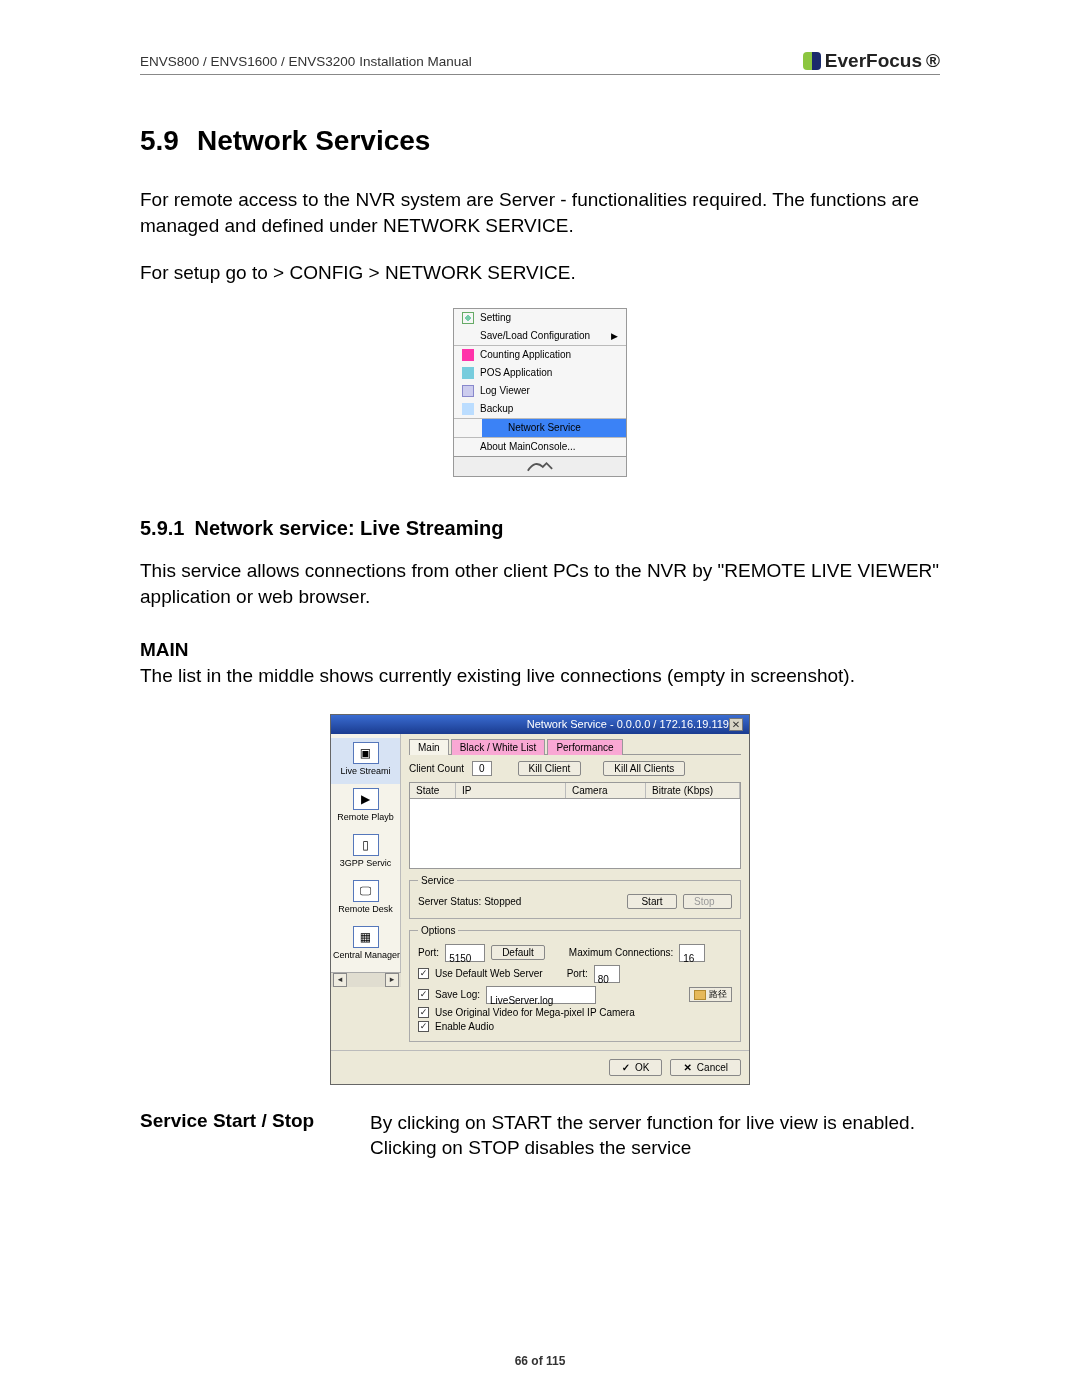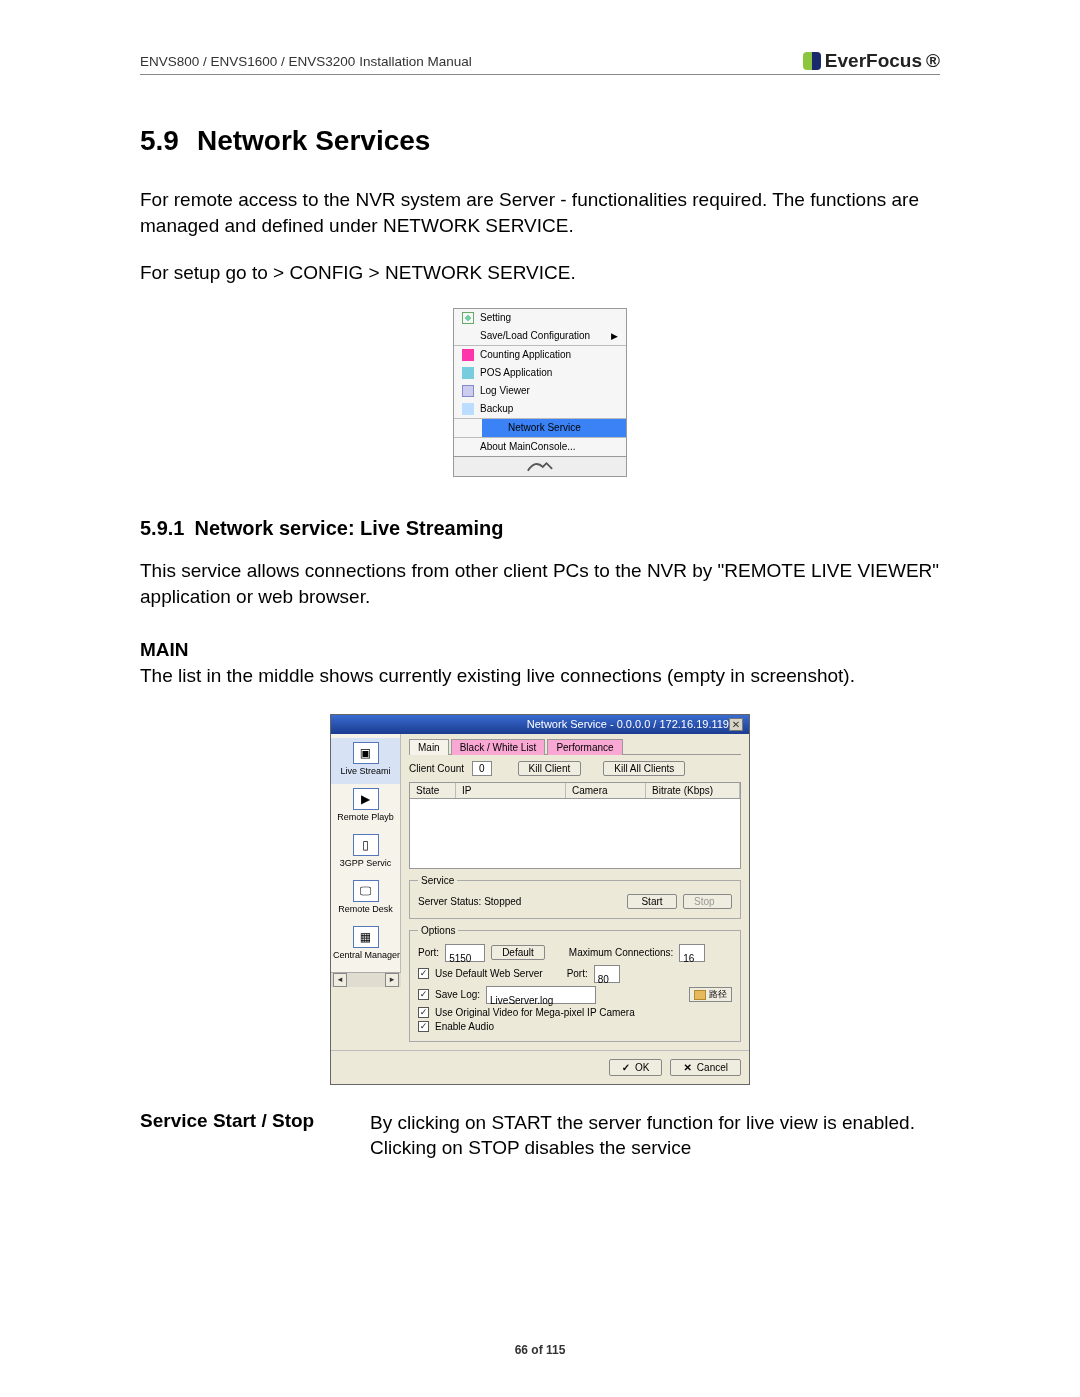--- a/index.html
+++ b/index.html
@@ -64,21 +64,21 @@
   }
   .definition {
     display: flex;
     font-size: 19px;
     margin-top: 25px;
   }
   .def-term { font-weight: bold; width: 230px; flex: 0 0 230px; }
   .def-body { flex: 1; line-height: 1.35; }
   .footer {
     position: absolute;
-    bottom: 40px;
+    bottom: 29px;
     width: 100%;
     text-align: center;
     font-size: 12px;
     font-weight: bold;
     color: #333;
   }
   
   .menu-shot {
     width: 174px;
     margin: 0 auto 0 auto;

